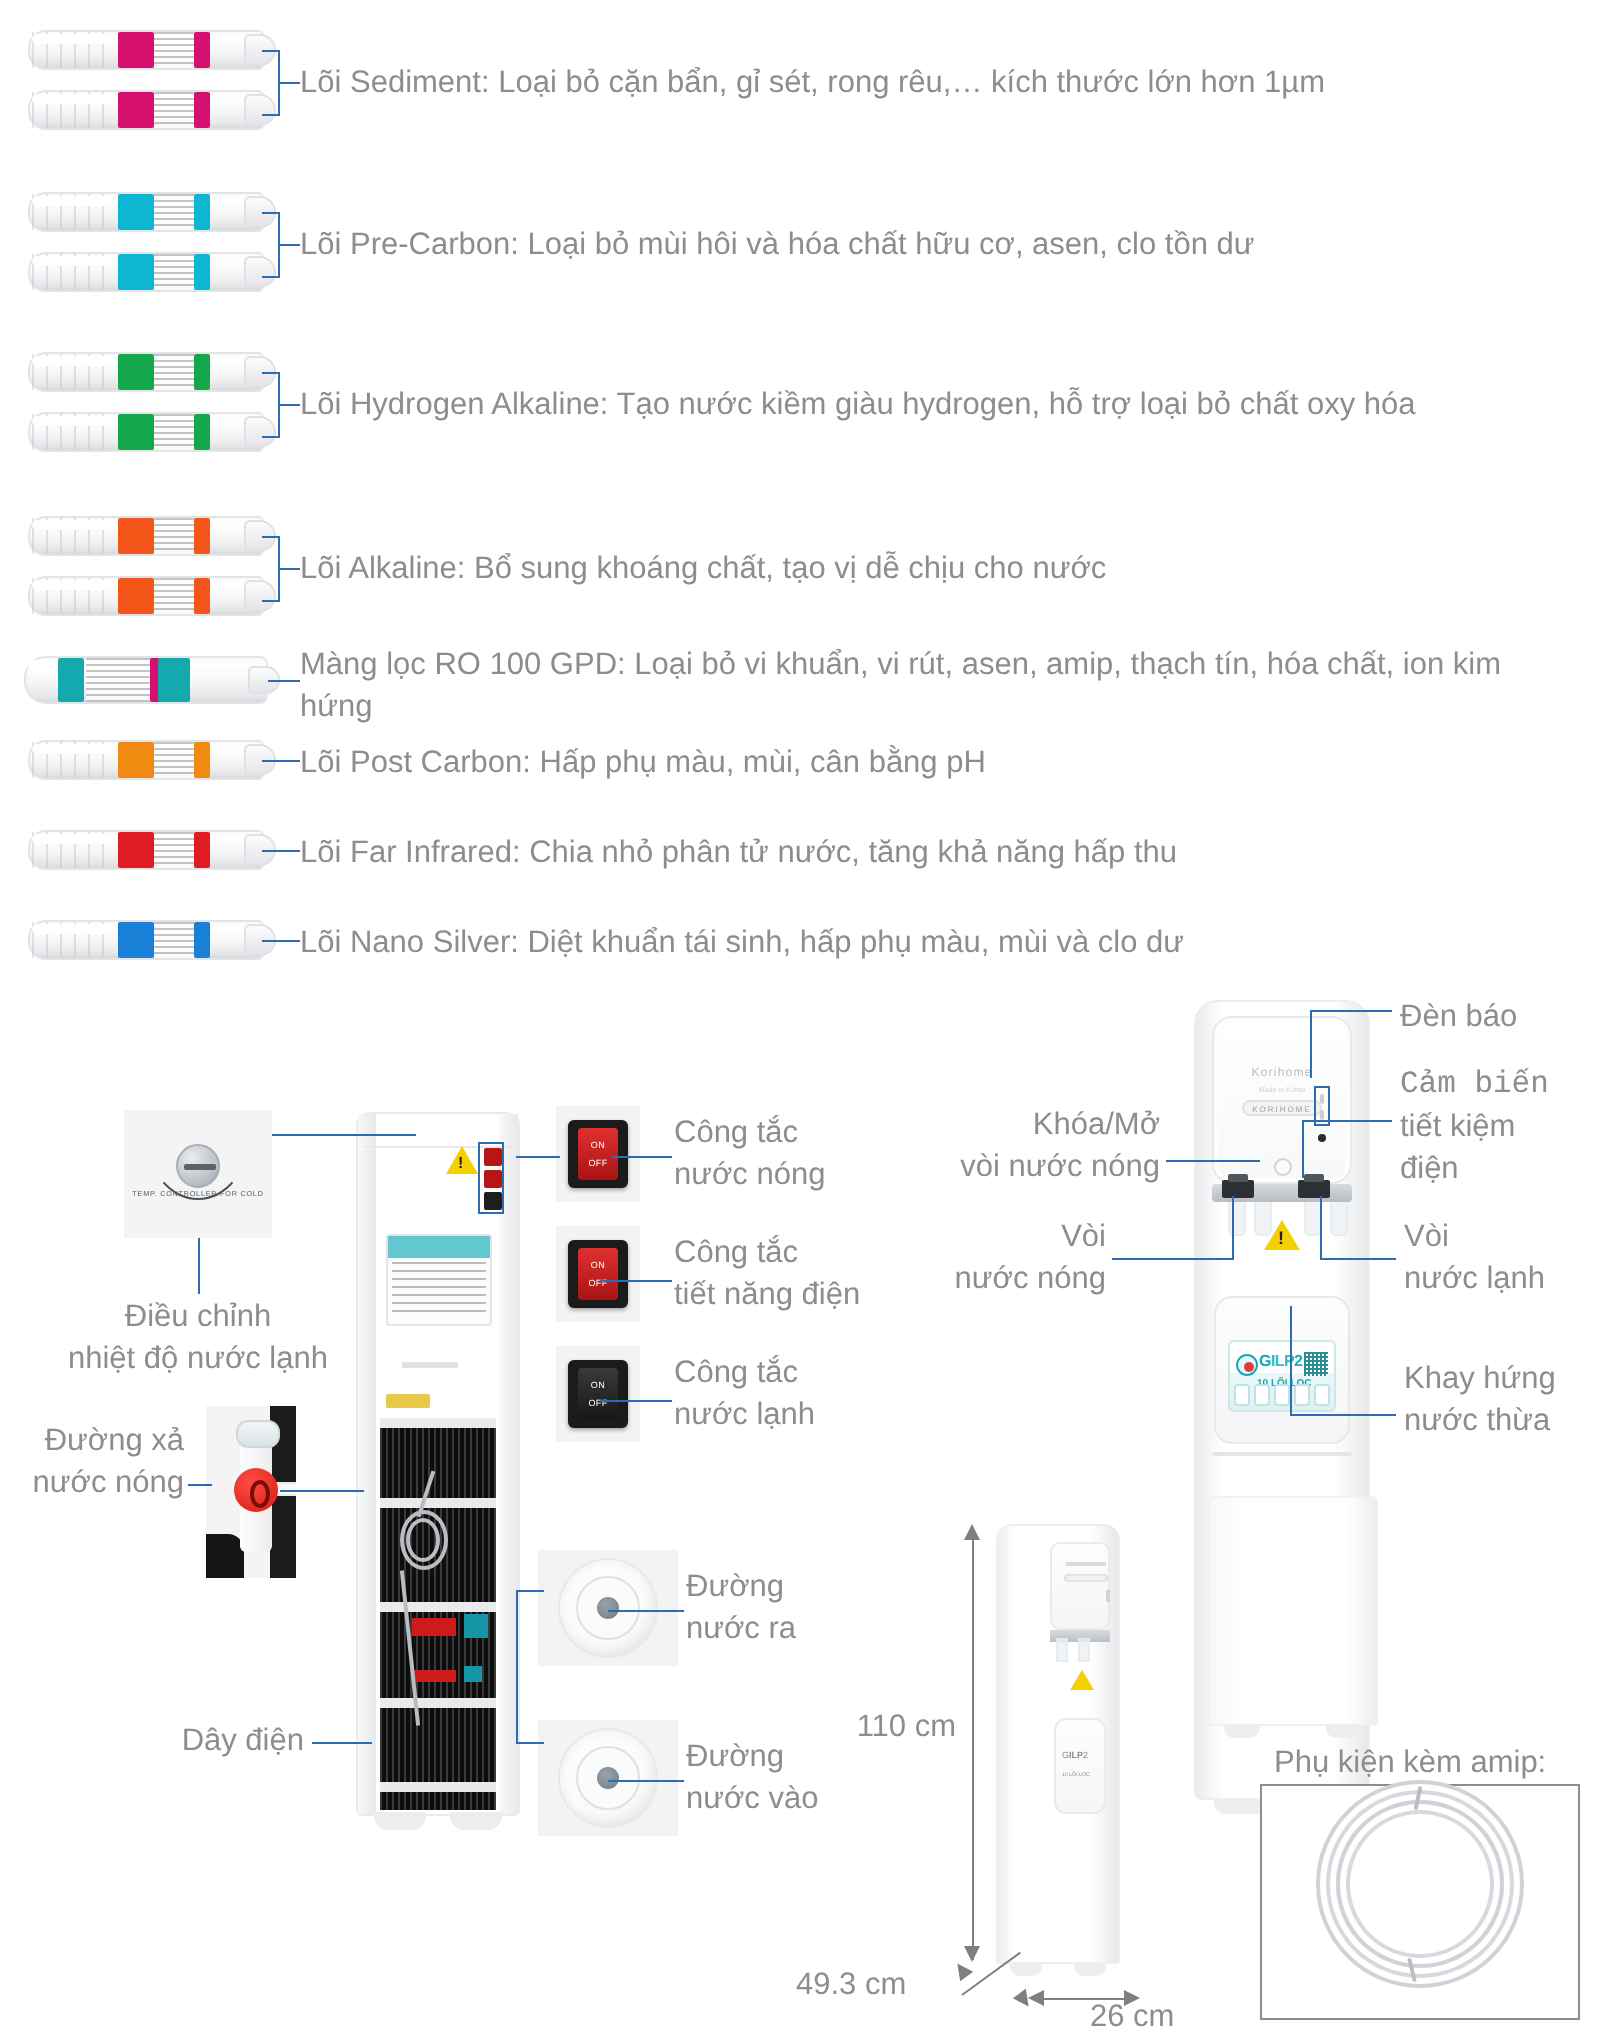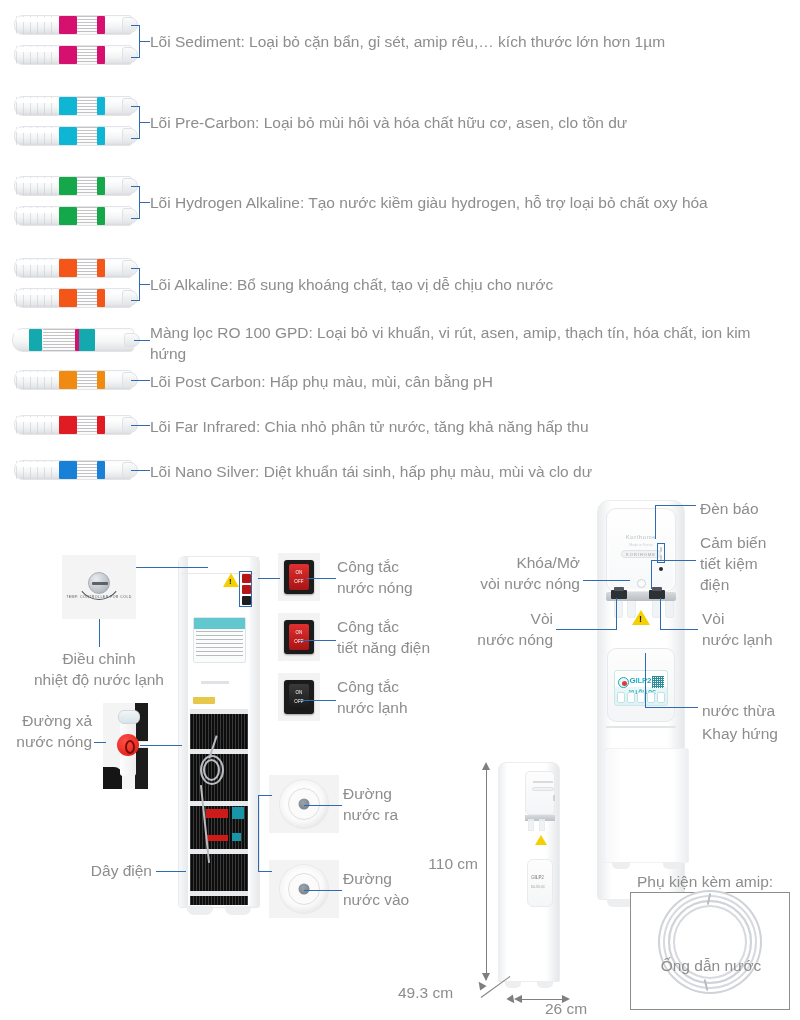--- a/index.html
+++ b/index.html
@@ -265,21 +265,21 @@
         <div class="gloss"></div>
       <div class="band b1" style="background:#d6106f"></div>
       <div class="label"></div>
       <div class="band b2" style="background:#d6106f"></div>
       <div class="cap"></div>
     </div>
     <div class="ln lnv" style="left:139px; top:25px; height:33px;"></div>
     <div class="ln lnh" style="left:131px; top:25px; width:9px;"></div>
     <div class="ln lnh" style="left:131px; top:57px; width:9px;"></div>
     <div class="ln lnh" style="left:139px; top:41px; width:11px;"></div>
-    <div class="txt" style="left:150px; top:31px;">Lõi Sediment: Loại bỏ cặn bẩn, gỉ sét, amip rêu,… kích thước lớn hơn 1µm</div>
+    <div class="txt" style="left:150px; top:31px;">Lõi Sediment: Loại bỏ cặn bẩn, gỉ sét, rong rêu,… kích thước lớn hơn 1µm</div>
 
     <div class="cart" style="left:14px; top:93px; width:118px;">
       <div class="body"></div>
         <div class="rings"></div>
         <div class="gloss"></div>
       <div class="band b1" style="background:#0fb6d4"></div>
       <div class="label"></div>
       <div class="band b2" style="background:#0fb6d4"></div>
       <div class="cap"></div>
     </div>
@@ -547,41 +547,41 @@
     <div class="tray-lip" style="top:226px;"></div>
     <div class="foot2" style="left:10px; right:10px; bottom:-7px;"></div>
   </div>
 
   <div class="ln lnv" style="left:655px; top:505px; height:34px;"></div>
   <div class="ln lnh" style="left:655px; top:505px; width:41px;"></div>
   <div class="txt" style="left:700px; top:498px;">Đèn báo</div>
 
   <div class="ln lnv" style="left:651px; top:560px; height:29px;"></div>
   <div class="ln lnh" style="left:651px; top:560px; width:45px;"></div>
-  <div class="txt" style="left:700px; top:532px;">Cảm biến</div>
+  <div class="txt" style="left:700px; top:532px;font-family:Liberation Mono, monospace;">Cảm biến</div>
   <div class="txt" style="left:700px; top:553px;">tiết kiệm</div>
   <div class="txt" style="left:700px; top:574px;">điện</div>
 
   <div class="ln lnh" style="left:583px; top:580px; width:47px;"></div>
   <div class="txt r" style="left:450px; top:552px; width:130px;">Khóa/Mở</div>
   <div class="txt r" style="left:440px; top:573px; width:140px;">vòi nước nóng</div>
 
   <div class="ln lnv" style="left:616px; top:598px; height:31px;"></div>
   <div class="ln lnh" style="left:556px; top:629px; width:61px;"></div>
   <div class="txt r" style="left:450px; top:608px; width:103px;">Vòi</div>
   <div class="txt r" style="left:440px; top:629px; width:113px;">nước nóng</div>
 
   <div class="ln lnv" style="left:660px; top:598px; height:31px;"></div>
   <div class="ln lnh" style="left:660px; top:629px; width:38px;"></div>
   <div class="txt" style="left:702px; top:608px;">Vòi</div>
   <div class="txt" style="left:702px; top:629px;">nước lạnh</div>
 
   <div class="ln lnv" style="left:645px; top:653px; height:54px;"></div>
   <div class="ln lnh" style="left:645px; top:707px; width:53px;"></div>
-  <div class="txt" style="left:702px; top:679px;margin-top:44px;">Khay hứng</div>
+  <div class="txt" style="left:702px; top:679px;">Khay hứng</div>
   <div class="txt" style="left:702px; top:700px;">nước thừa</div>
 
   <div class="dimbody" style="left:498px; top:762px; width:62px; height:220px;">
     <div style="position:absolute; left:26px; top:8px; right:4px; height:44px; background:linear-gradient(180deg,#fdfdfd,#f4f5f7); border:1px solid #e9eaec; border-radius:5px;"></div>
     <div style="position:absolute; left:34px; top:18px; width:20px; height:2px; background:#d8dbdf;"></div>
     <div style="position:absolute; left:33px; top:24px; width:22px; height:4px; background:#eff1f3; border:1px solid #e0e3e6; border-radius:2px;"></div>
     <div style="position:absolute; left:54px; top:32px; width:2px; height:6px; background:#cfd4d8;"></div>
     <div style="position:absolute; left:26px; top:52px; right:4px; height:6px; background:linear-gradient(180deg,#d7dade,#bcc1c6);"></div>
     <div style="position:absolute; left:29px; top:56px; width:6px; height:12px; background:rgba(235,240,243,.8); border:1px solid #e8ecee; border-top:none;"></div>
     <div style="position:absolute; left:40px; top:56px; width:6px; height:12px; background:rgba(235,240,243,.8); border:1px solid #e8ecee; border-top:none;"></div>
@@ -616,16 +616,15 @@
   <div style="position:absolute; left:604px; top:748px; width:85px; height:115px; background:linear-gradient(90deg,#f6f7f8,#ffffff 20%,#ffffff 82%,#eceef0); border:1px solid #f0f1f2; border-radius:3px 3px 2px 2px;"></div>
   <div style="position:absolute; left:612px; top:862px; width:18px; height:7px; background:#eceef0; border-radius:0 0 5px 5px;"></div>
   <div style="position:absolute; left:663px; top:862px; width:18px; height:7px; background:#eceef0; border-radius:0 0 5px 5px;"></div>
 
   <div class="txt" style="left:637px; top:871px;">Phụ kiện kèm amip:</div>
   <div class="accbox" style="left:630px; top:892px; width:160px; height:118px;">
     <div class="coil">
       <div class="tip1"></div>
         <div class="tip2"></div>
     </div>
-    <div class="txt c" style="left:0; top:62px; width:160px;">Ống dẫn nước</div>
   </div>
 
 </div>
 
 </body></html>

